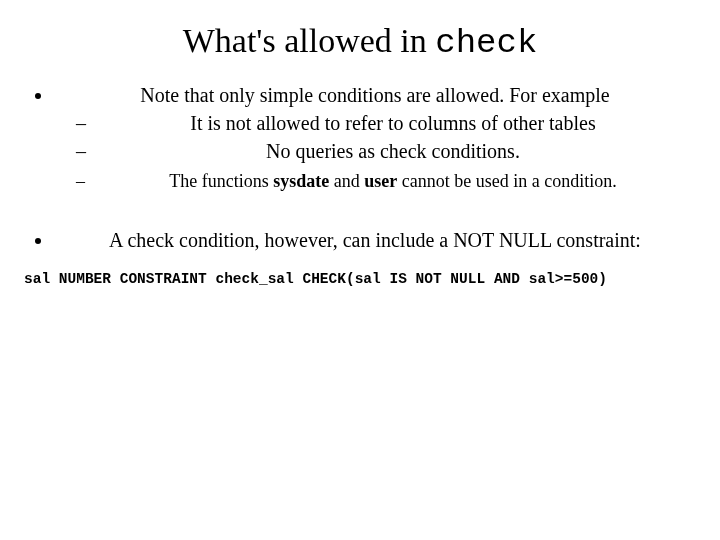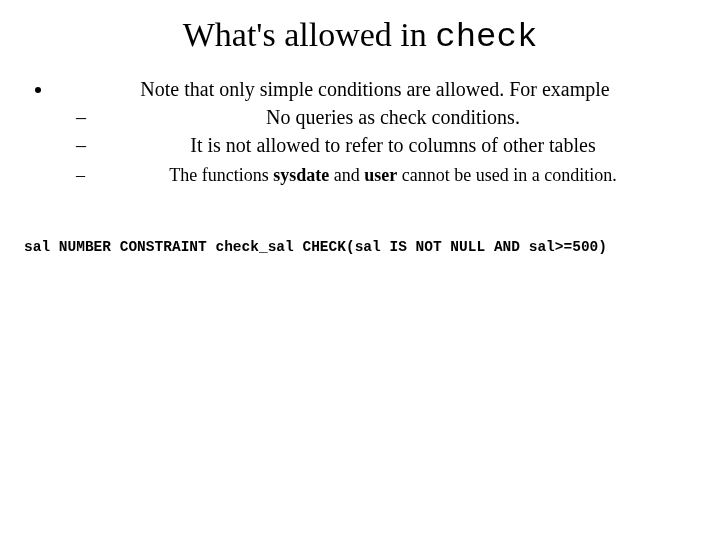--- a/index.html
+++ b/index.html
@@ -8,21 +8,21 @@
     width: 720px;
     height: 540px;
     background: #ffffff;
     font-family: "Times New Roman", Times, serif;
     color: #000000;
   }
   .slide {
     box-sizing: border-box;
     width: 720px;
     height: 540px;
-    padding: 10px 24px 0 24px;
+    padding: 16px 24px 0 24px;
   }
   .title {
     text-align: center;
     font-size: 34px;
     margin: 6px 0 20px 0;
     font-weight: normal;
   }
   .title .mono {
     font-family: "Courier New", Courier, monospace;
   }
@@ -92,29 +92,32 @@
 <div class="slide">
 
   <div class="title">
     <span>What's allowed in </span><span class="mono">check</span>
   </div>
 
   <ul class="top">
     <li>
       <span>Note that only simple conditions are allowed. For example</span>
       <ul class="sub">
+        <li>It is not allowed to refer to columns of other tables</li>
         <li>No queries as check conditions.</li>
-        <li>It is not allowed to refer to columns of other tables</li>
       </ul>
       <ul class="sub2 smaller">
         <li>
           <span>The functions </span><b>sysdate</b><span> and </span><b>user</b><span> cannot be used in a condition.</span>
         </li>
       </ul>
     </li>
   </ul>
 
   <div class="spacer"></div>
 
+  <ul class="top">
+    <li>A check condition, however, can include a NOT NULL constraint:</li>
+  </ul>
 
   <div class="codeblock">sal NUMBER CONSTRAINT check_sal CHECK(sal IS NOT NULL AND sal&gt;=500)</div>
 
 </div>
 
 </body></html>

